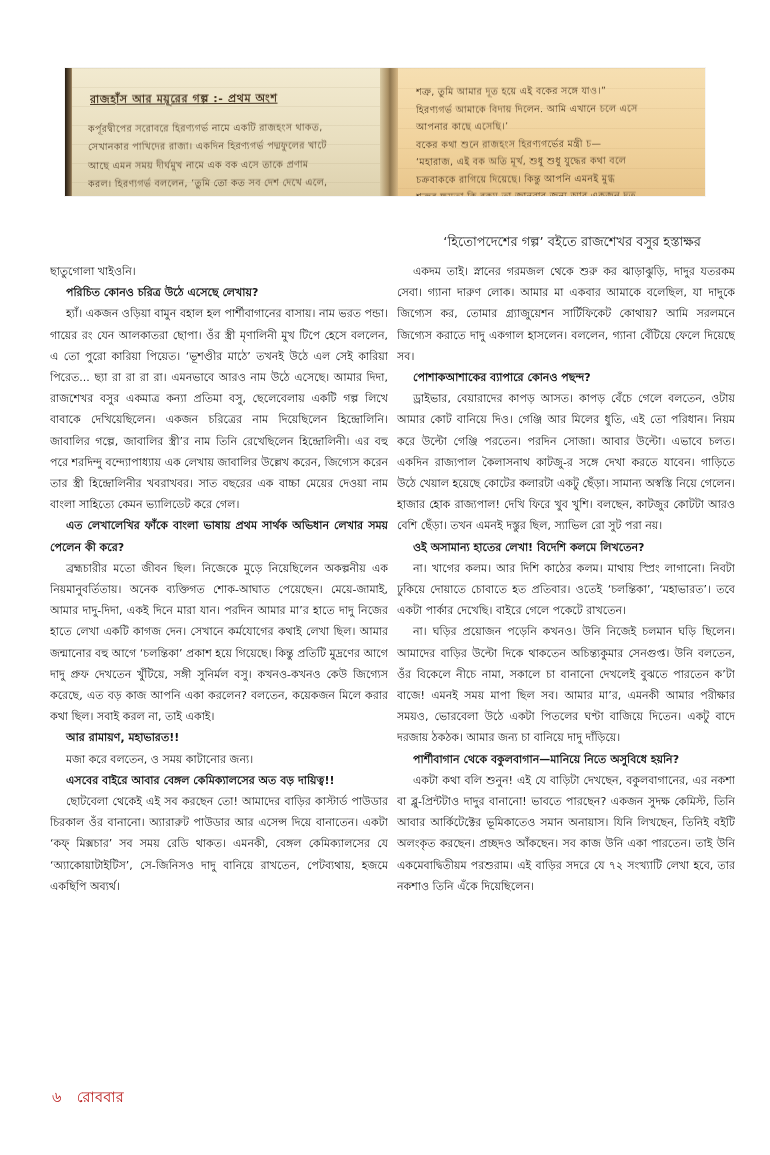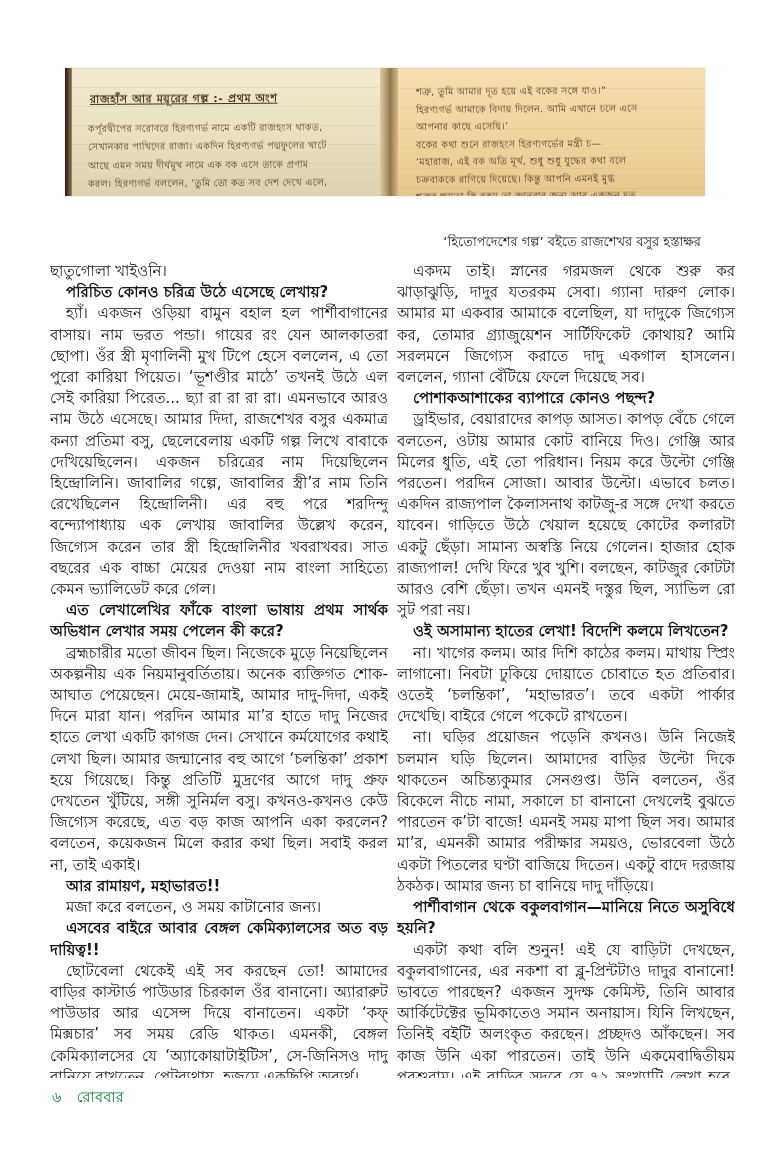--- a/index.html
+++ b/index.html
@@ -43,31 +43,31 @@
 
   
   .caption{
     position:absolute;top:233px;right:69px;width:460px;
     text-align:right;font-size:13px;line-height:17px;color:#1d1d1d;
   }
 
   
   .col{
     position:absolute;top:261px;width:338px;height:817px;overflow:hidden;
-    font-size:15px;line-height:21.2px;text-align:justify;
+    font-size:11px;line-height:21.2px;text-align:justify;
   }
   .col-left{left:50px;}
   .col-right{left:397px;}
   .col p{margin:0;text-indent:16px;}
   .col p.question{font-weight:700;}
   .col p.cont{text-indent:0;}
 
   
   .footer{
-    position:absolute;left:52px;top:1086px;font-size:14.5px;color:#15803d;
+    position:absolute;left:52px;top:1086px;font-size:14.5px;color:#b91c1c;
     letter-spacing:.2px;
   }
   .footer .num{margin-right:15px;}
 </style>
 </head>
 <body>
 
 <div class="photo">
   <div class="spine-edge"></div>
   <div class="book-page page-left">

